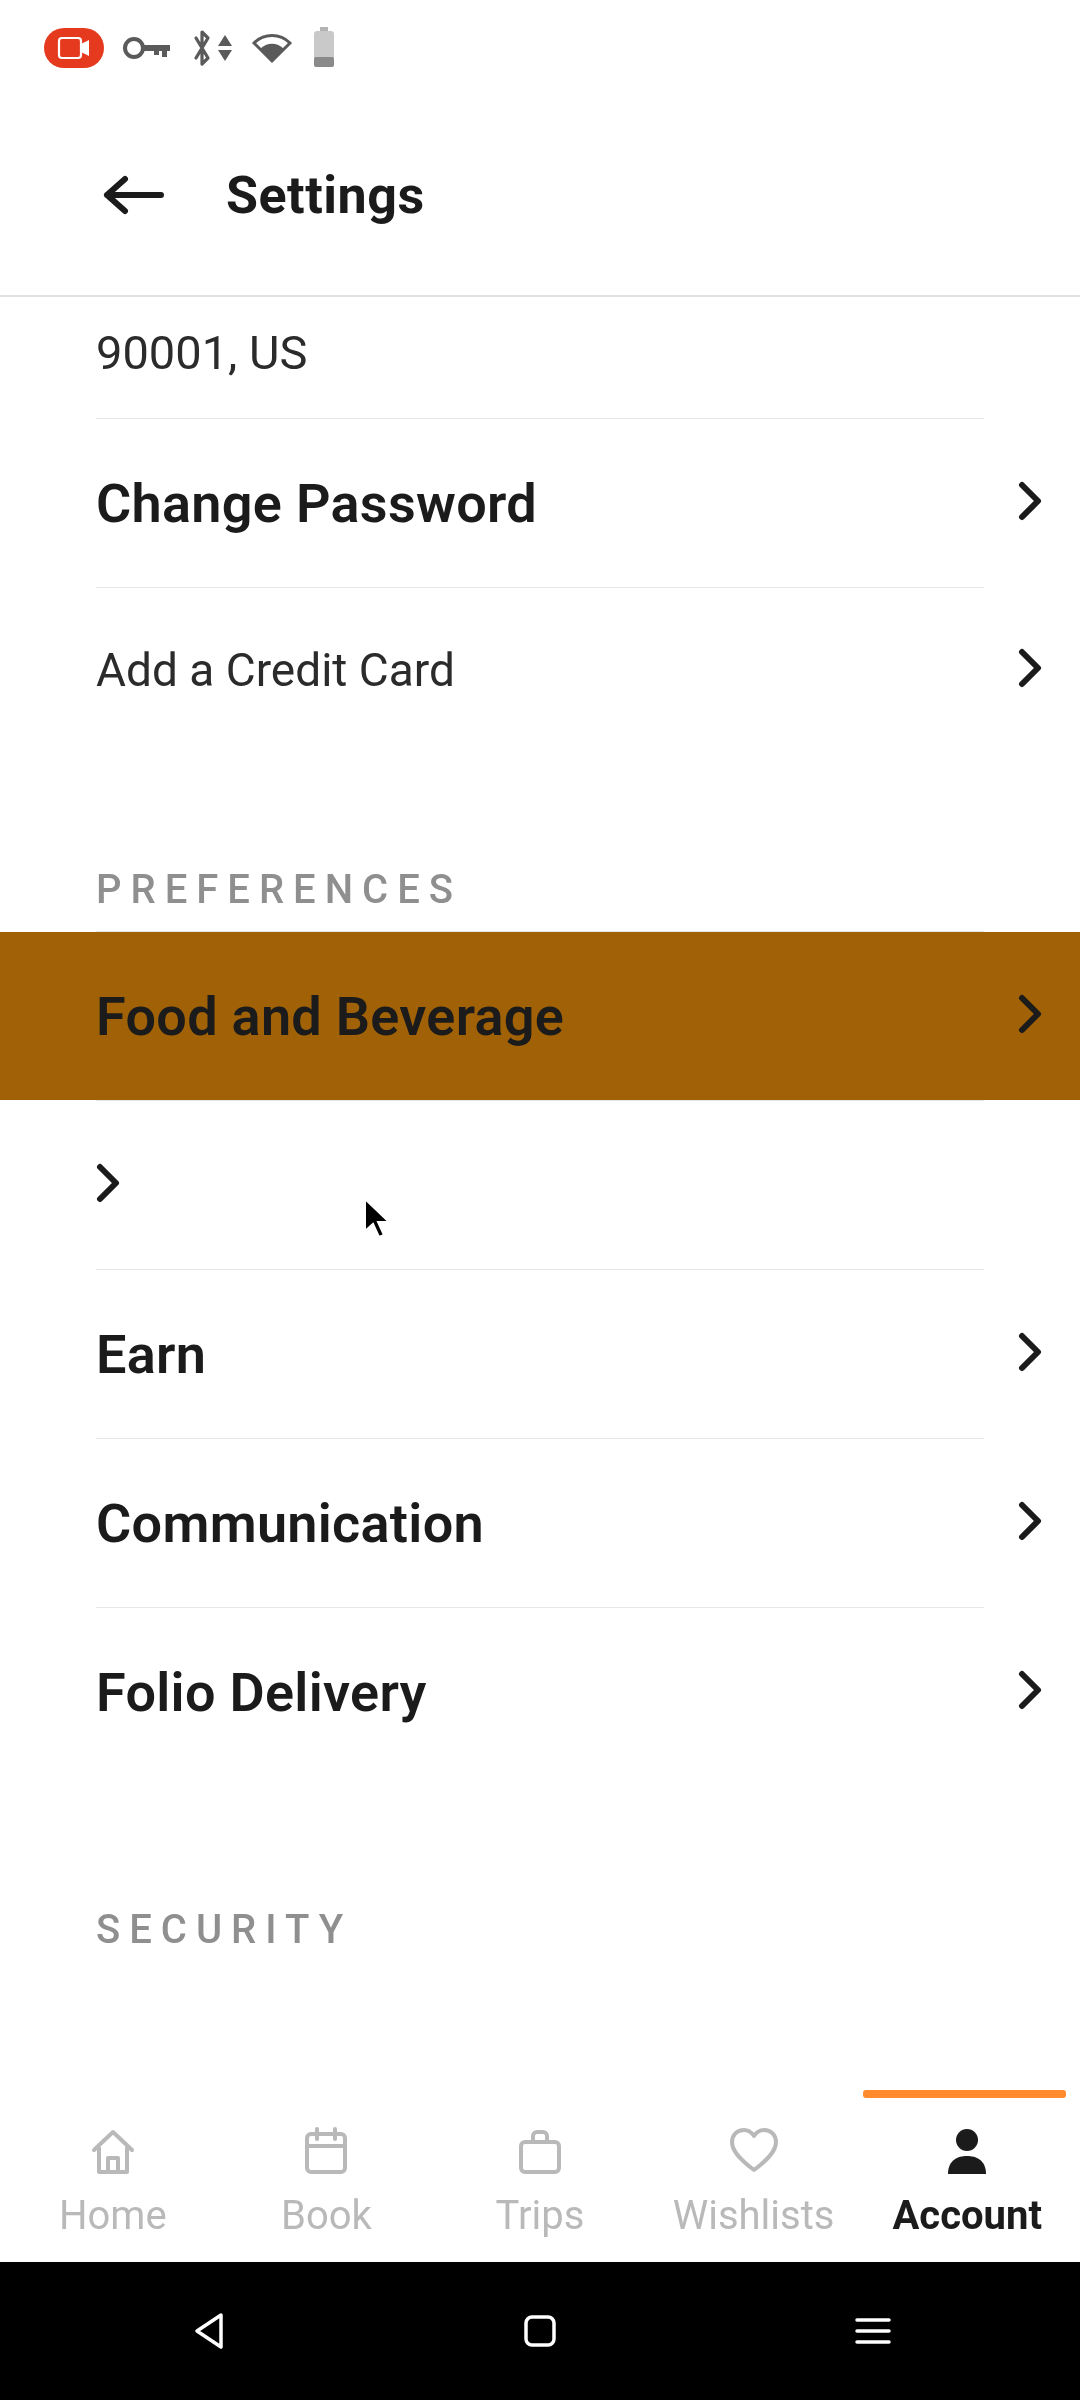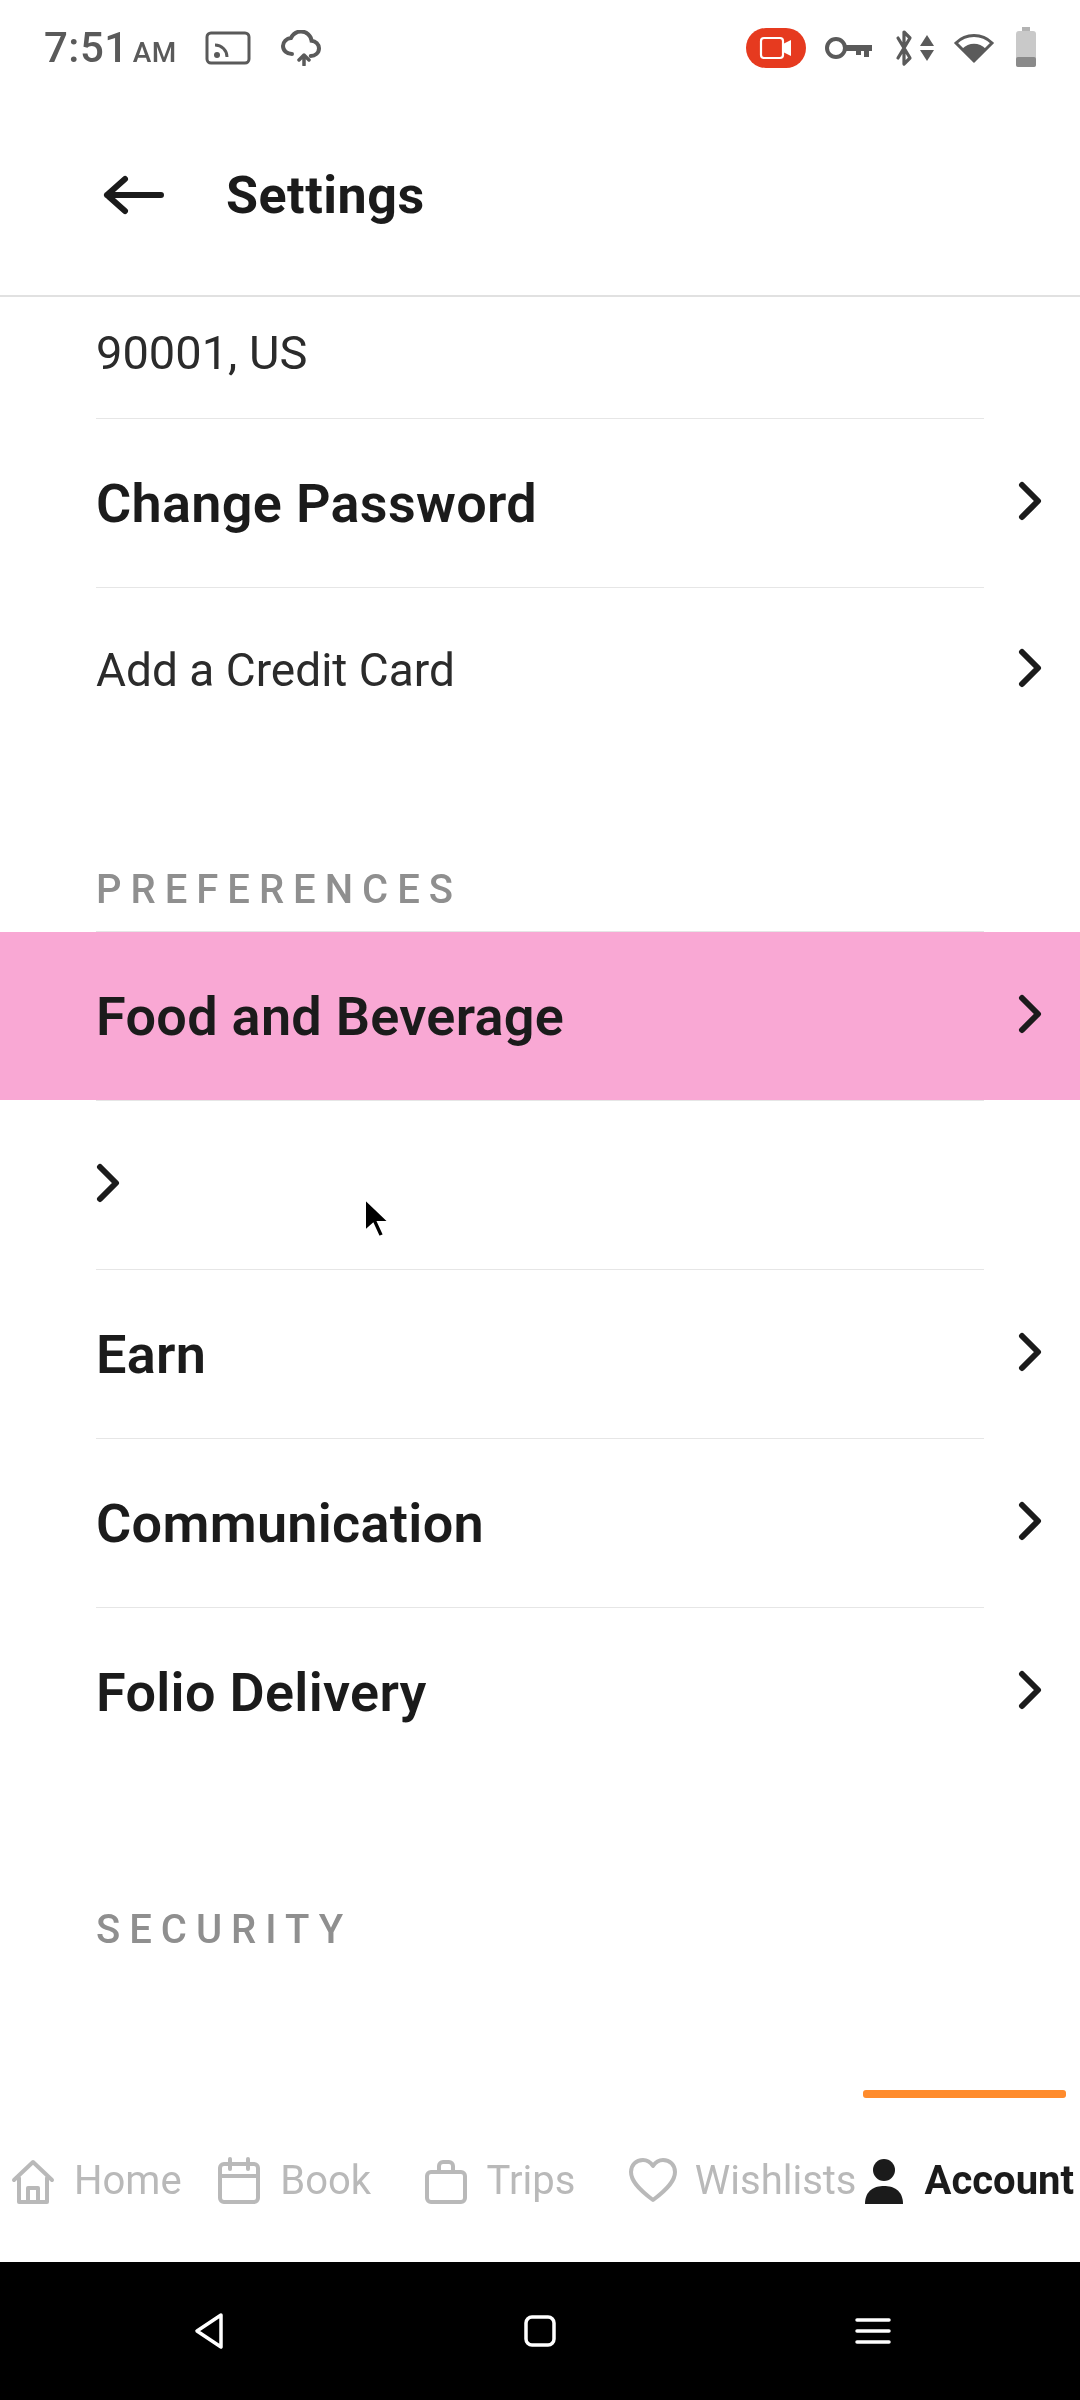--- a/index.html
+++ b/index.html
@@ -157,21 +157,21 @@
       color: #8f8f8f;
       letter-spacing: 9px;
       padding: 110px 96px 18px 96px;
       text-transform: uppercase;
     }
     .section-label.cut {
       padding-top: 130px;
       padding-bottom: 0;
     }
     .row-highlight {
-      background: #f9a8d4;
+      background: #a16207;
       align-items: center;
     }
 
     
     .tab-indicator-wrap {
       position: absolute;
       left: 0;
       right: 0;
       top: 2090px;
       height: 8px;
@@ -193,21 +193,21 @@
       height: 164px;
       display: flex;
       align-items: center;
       justify-content: space-around;
       padding: 0 6px;
       background: #ffffff;
     }
     .tab {
       flex: 1;
       display: flex;
-      flex-direction: row;
+      flex-direction: column;
       align-items: center;
       gap: 14px;
       color: #b9b9b9;
     }
     .tab.active {
       color: #1b1b1b;
     }
     .tab-label {
       font-size: 40px;
       font-weight: 400;
@@ -248,38 +248,20 @@
       top: 1197px;
       width: 34px;
       height: 44px;
       pointer-events: none;
     }
   </style>
 </head>
 <body>
 
 <div class="status-bar">
-  <div class="status-left">
-    <div class="status-time">
-      <span>7:51</span><span class="ampm">AM</span>
-    </div>
-    <span class="cast-icon">
-      <svg width="46" height="34" viewBox="0 0 46 34">
-        <rect x="2" y="2" width="42" height="30" rx="4" fill="none" stroke="#5a5a5a" stroke-width="3"></rect>
-        <circle cx="12" cy="24" r="3" fill="#5a5a5a"></circle>
-        <path d="M10 14 a12 12 0 0 1 12 12" fill="none" stroke="#5a5a5a" stroke-width="3"></path>
-      </svg>
-    </span>
-    <span class="cloud-icon">
-      <svg width="46" height="36" viewBox="0 0 46 36">
-        <path d="M13 24c-5 0-9-3.5-9-8 0-4.2 3.5-7.6 7.9-7.9C14 4 18 1.5 22 1.5c5.5 0 10 4 10.6 9.2 4 .3 7.4 3.6 7.4 7.6 0 4.6-3.8 7.7-8.3 7.7" fill="none" stroke="#5a5a5a" stroke-width="4" stroke-linecap="round"></path>
-        <path d="M20 30 L25 25 M25 25 L30 30 M25 25 L25 35" fill="none" stroke="#5a5a5a" stroke-width="3.5" stroke-linecap="round"></path>
-      </svg>
-    </span>
-  </div>
   <div class="status-right">
     <span class="pill-rec">
       <svg width="34" height="24" viewBox="0 0 34 24">
         <rect x="2" y="2" width="22" height="20" rx="3" fill="none" stroke="#fff" stroke-width="2.2"></rect>
         <path d="M24 8 L32 4 L32 20 L24 16 Z" fill="#fff"></path>
       </svg>
     </span>
     <span class="key-icon">
       <svg width="50" height="26" viewBox="0 0 50 26">
         <circle cx="12" cy="13" r="9" fill="none" stroke="#5a5a5a" stroke-width="4"></circle>

